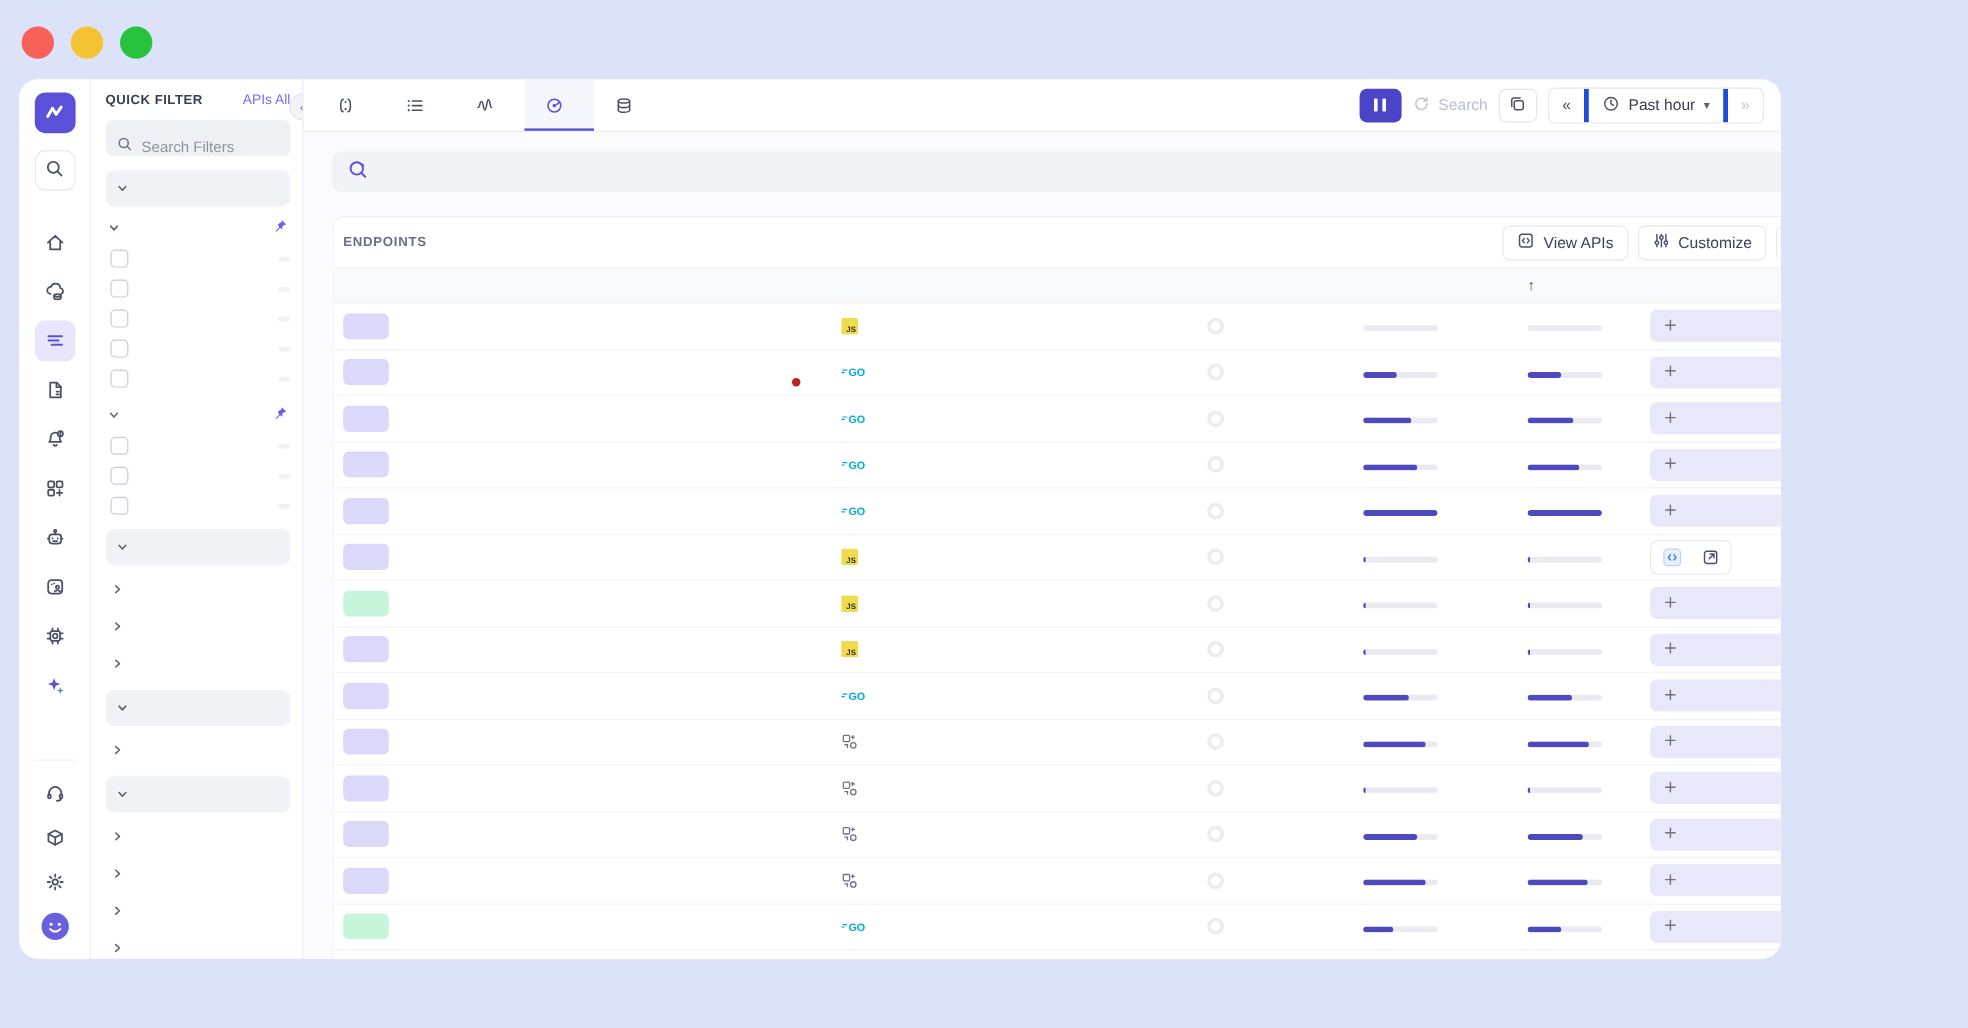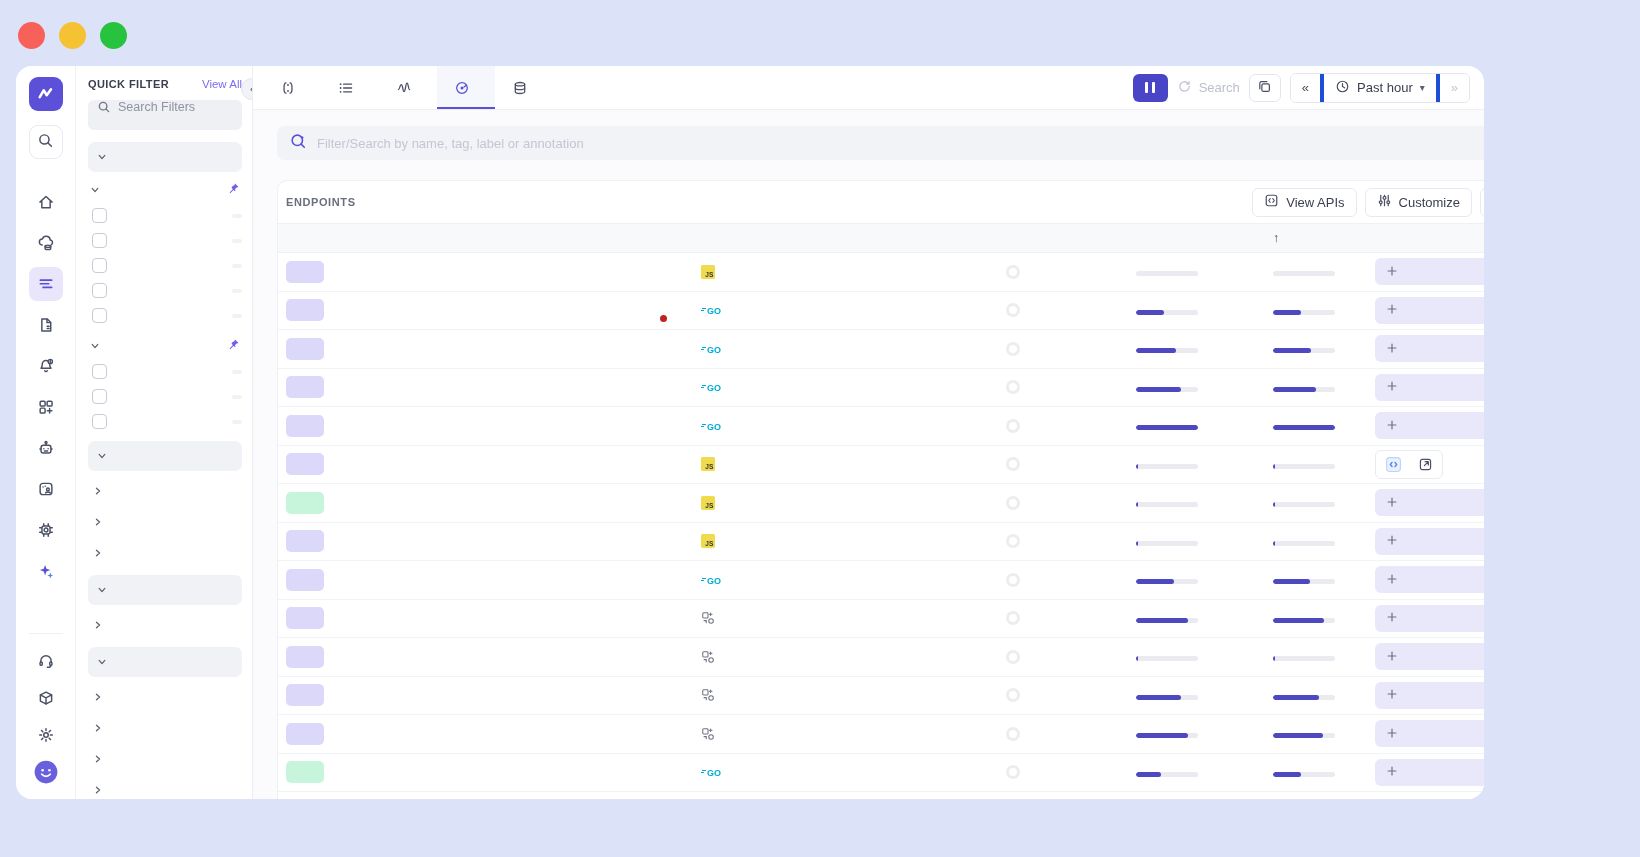--- a/index.html
+++ b/index.html
@@ -33,21 +33,21 @@
 
   
   .filters { width:178px; flex:0 0 178px; border-left:1px solid #eef0f4; border-right:1px solid #ecedf2;
     padding:12px 10px 0 12px; position:relative; font-size:12.5px; overflow:hidden; }
   .f-head { display:flex; align-items:center; justify-content:space-between; margin-bottom:10px; }
   .f-title { font-size:11px; font-weight:bold; letter-spacing:.4px; color:#3a3e4e; }
   .f-clear { font-size:11.5px; color:#7a6bf0; cursor:pointer; }
   .f-collapse { position:absolute; right:-11px; top:12px; width:22px; height:22px; border-radius:50%;
     background:#f2f3f6; border:1px solid #e2e4ea; color:#5c6070; font-size:12px; display:flex;
     align-items:center; justify-content:center; cursor:pointer; z-index:3; }
-  .f-search { height:30px; background:#eef0f4; border-radius:6px; display:flex; align-items:flex-start;
+  .f-search { height:30px; background:#eef0f4; border-radius:6px; display:flex; align-items:flex-end;
     gap:7px; padding:0 9px; margin-bottom:12px; }
   .f-search input { border:none; background:transparent; outline:none; width:110px; font-size:12.5px;
     color:#3a3e4e; font-family:"Liberation Sans",sans-serif; }
   .f-search input::placeholder { color:#8d93a1; }
   .fsec { height:30px; background:#f1f2f5; border-radius:7px; display:flex; align-items:center; gap:8px;
     padding:0 9px; font-weight:bold; color:#33374a; font-size:12.8px; margin:7px 0 4px; cursor:pointer; }
   .fhead { height:26px; display:flex; align-items:center; gap:8px; padding:0 2px; font-weight:bold;
     color:#33374a; font-size:12.8px; margin-top:5px; cursor:pointer; }
   .fhead .pin { margin-left:auto; }
   .fopt { height:25px; display:flex; align-items:center; gap:8px; padding-left:4px; color:#4a4e5e; cursor:pointer; }
@@ -285,21 +285,21 @@
             </svg>
           </span>
         </div>
       </div>
   </aside>
 
   <aside class="filters">
     <button class="f-collapse">‹</button>
     <div class="f-head">
       <span class="f-title">QUICK FILTER</span>
-      <span class="f-clear">View All</span>
+      <span class="f-clear">APIs All</span>
     </div>
     <div class="f-search">
       <span>
         <svg width="14" height="14" viewBox="0 0 16 16">
             <circle cx="7" cy="7" r="4.3" fill="none" stroke="#6e7382" stroke-width="1.5"></circle>
             <path d="M10.4 10.4 13.3 13.3" stroke="#6e7382" stroke-width="1.5" stroke-linecap="round"></path>
           </svg>
       </span>
       <input placeholder="Search Filters" style="">
     </div>
@@ -564,21 +564,20 @@
 
     <div class="content">
       <div class="searchbar">
         <span>
           <svg width="18" height="18" viewBox="0 0 16 16">
               <circle cx="7.4" cy="7.4" r="4.6" fill="none" stroke="#5a51d6" stroke-width="1.4"></circle>
               <path d="M10.8 10.8 13.6 13.6" stroke="#5a51d6" stroke-width="1.4" stroke-linecap="round"></path>
               <path d="M11.8 3.4l.5 1.1 1.1.5-1.1.5-.5 1.1-.5-1.1-1.1-.5 1.1-.5z" fill="#5a51d6"></path>
             </svg>
         </span>
-        <input placeholder="Filter/Search by name, tag, label or annotation" style="">
       </div>
       <div class="red-dot"></div>
 
       <section class="card">
         <div class="card-head">
           <span class="card-title">ENDPOINTS</span>
           <div class="card-actions">
             <button class="btn-ghost">
               <span>
                 <svg width="15" height="15" viewBox="0 0 16 16">

